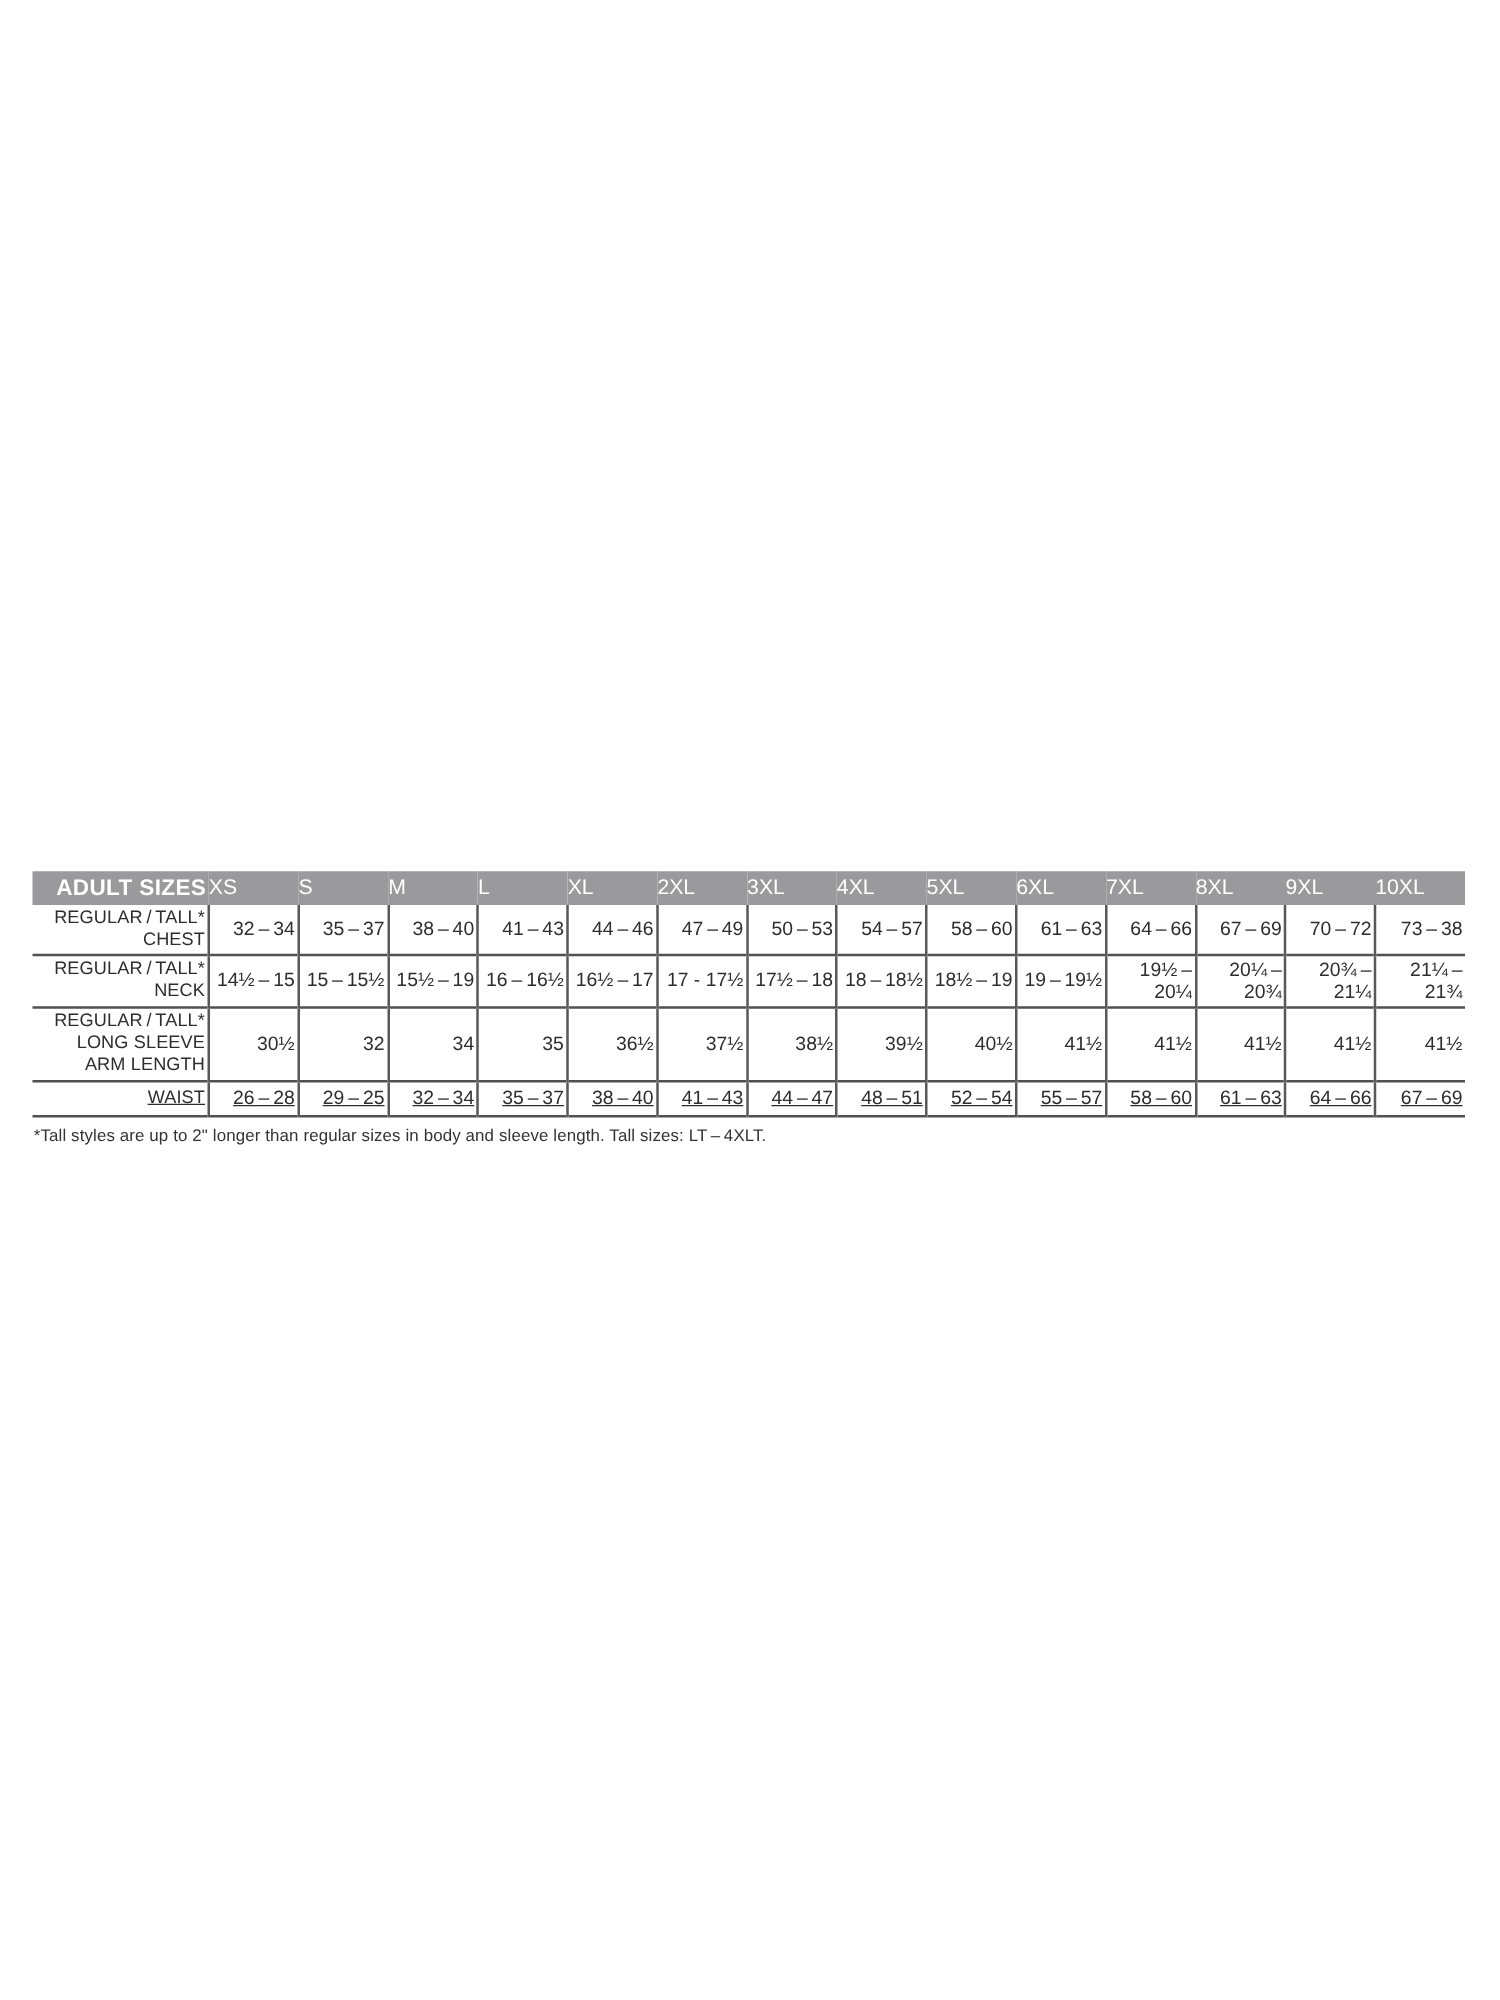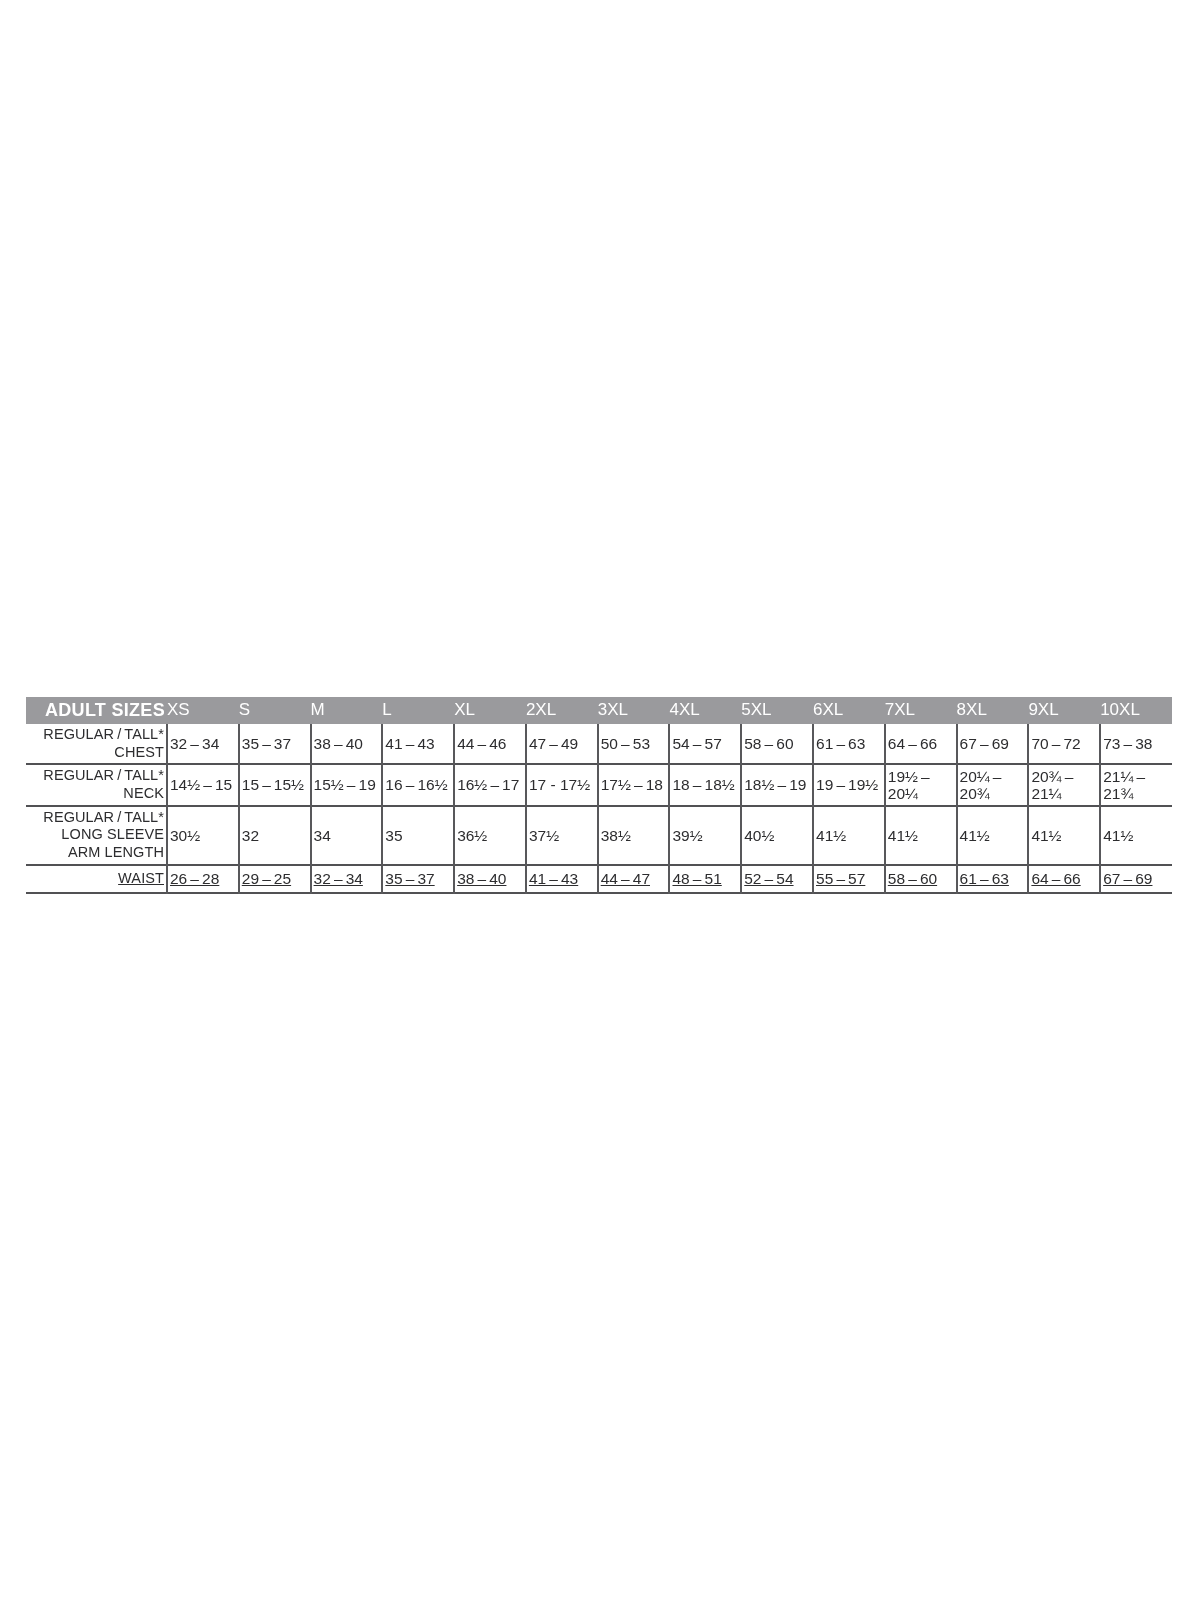--- a/index.html
+++ b/index.html
@@ -39,21 +39,21 @@
   thead th.t-title {
     text-align: left;
     padding-left: 19px;
     font-weight: 700;
     font-size: 18px;
     letter-spacing: 0.3px;
   }
   tbody tr { border-bottom: 2px solid #515154; }
   tbody td {
     border-left: 2px solid #58585b;
-    text-align: left;
+    text-align: right;
     vertical-align: middle;
     font-size: 15.5px;
     color: #2d2d2f;
     white-space: pre-line;
     line-height: 1.12;
     padding: 2px 2px;
   }
   tbody td.t-label {
     border-left: none;
     text-align: right;
@@ -173,13 +173,14 @@
         <td>48 – 51</td>
         <td>52 – 54</td>
         <td>55 – 57</td>
         <td>58 – 60</td>
         <td>61 – 63</td>
         <td>64 – 66</td>
         <td>67 – 69</td>
       </tr>
     </tbody>
   </table>
+  <p class="footnote">*Tall styles are up to 2" longer than regular sizes in body and sleeve length. Tall sizes: LT – 4XLT.</p>
 </div>
 
 </body></html>

